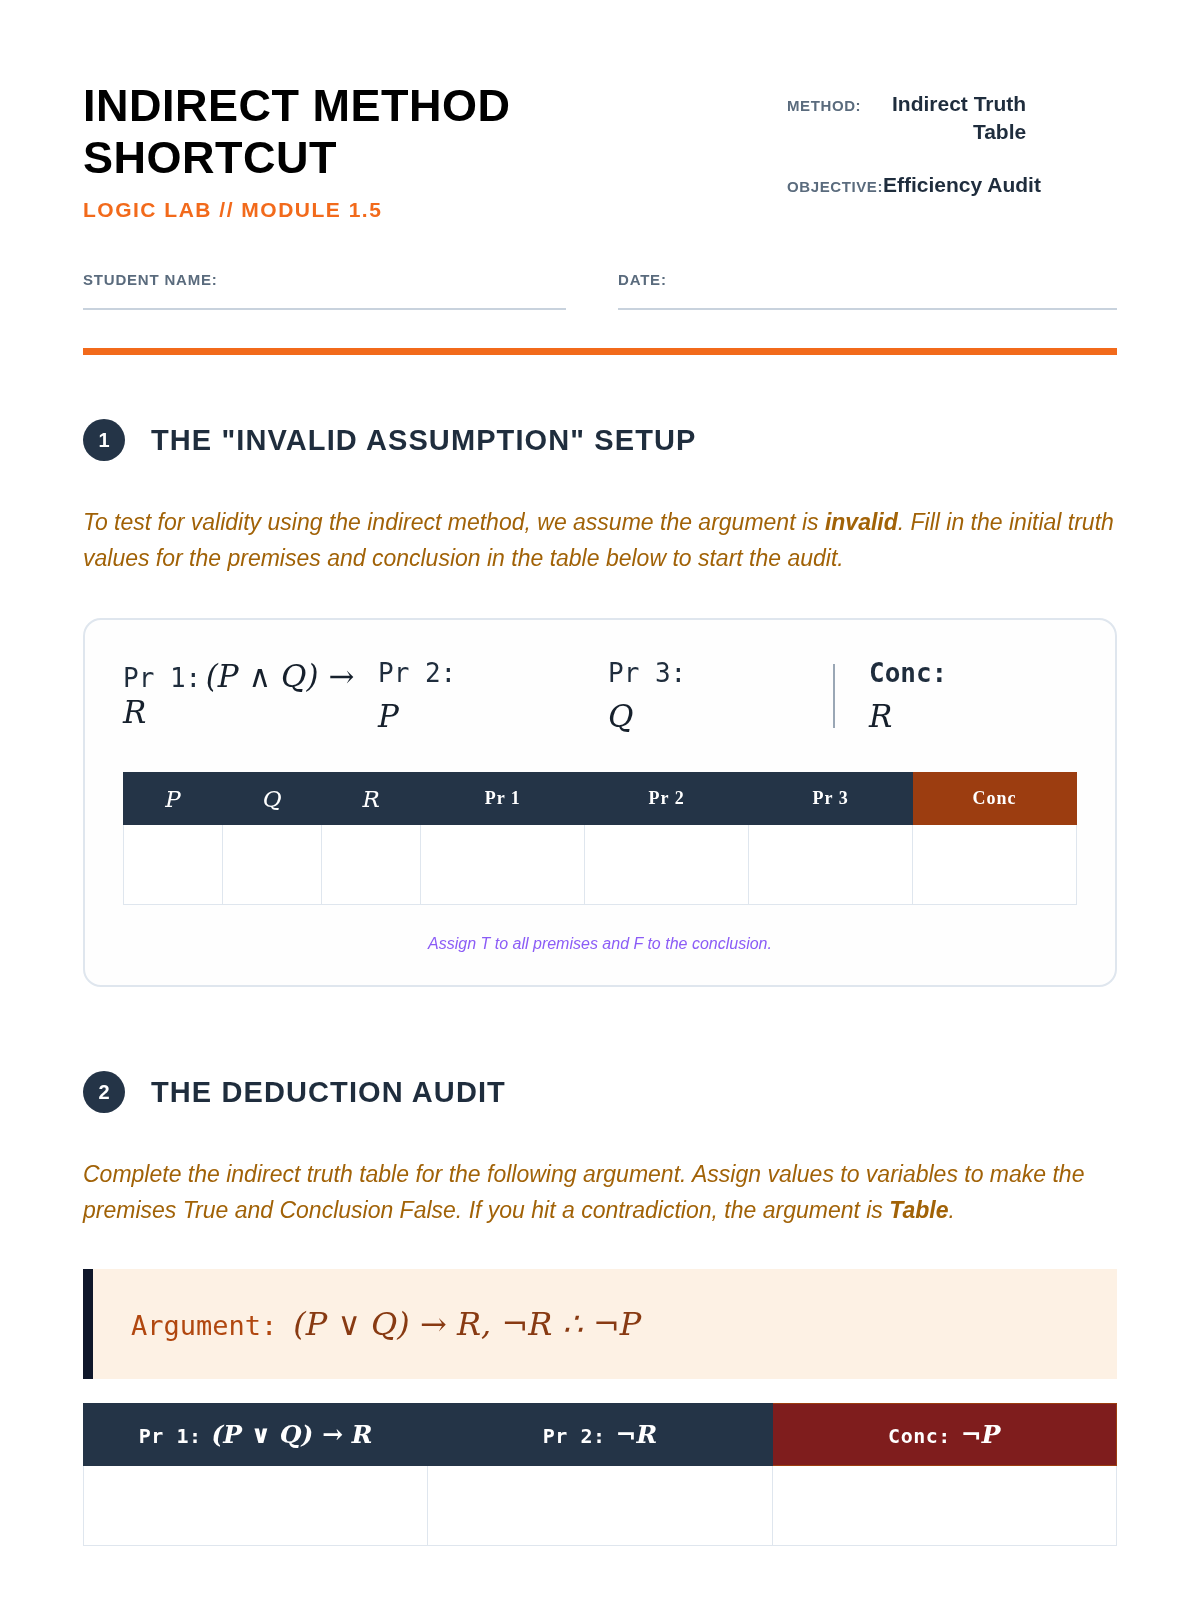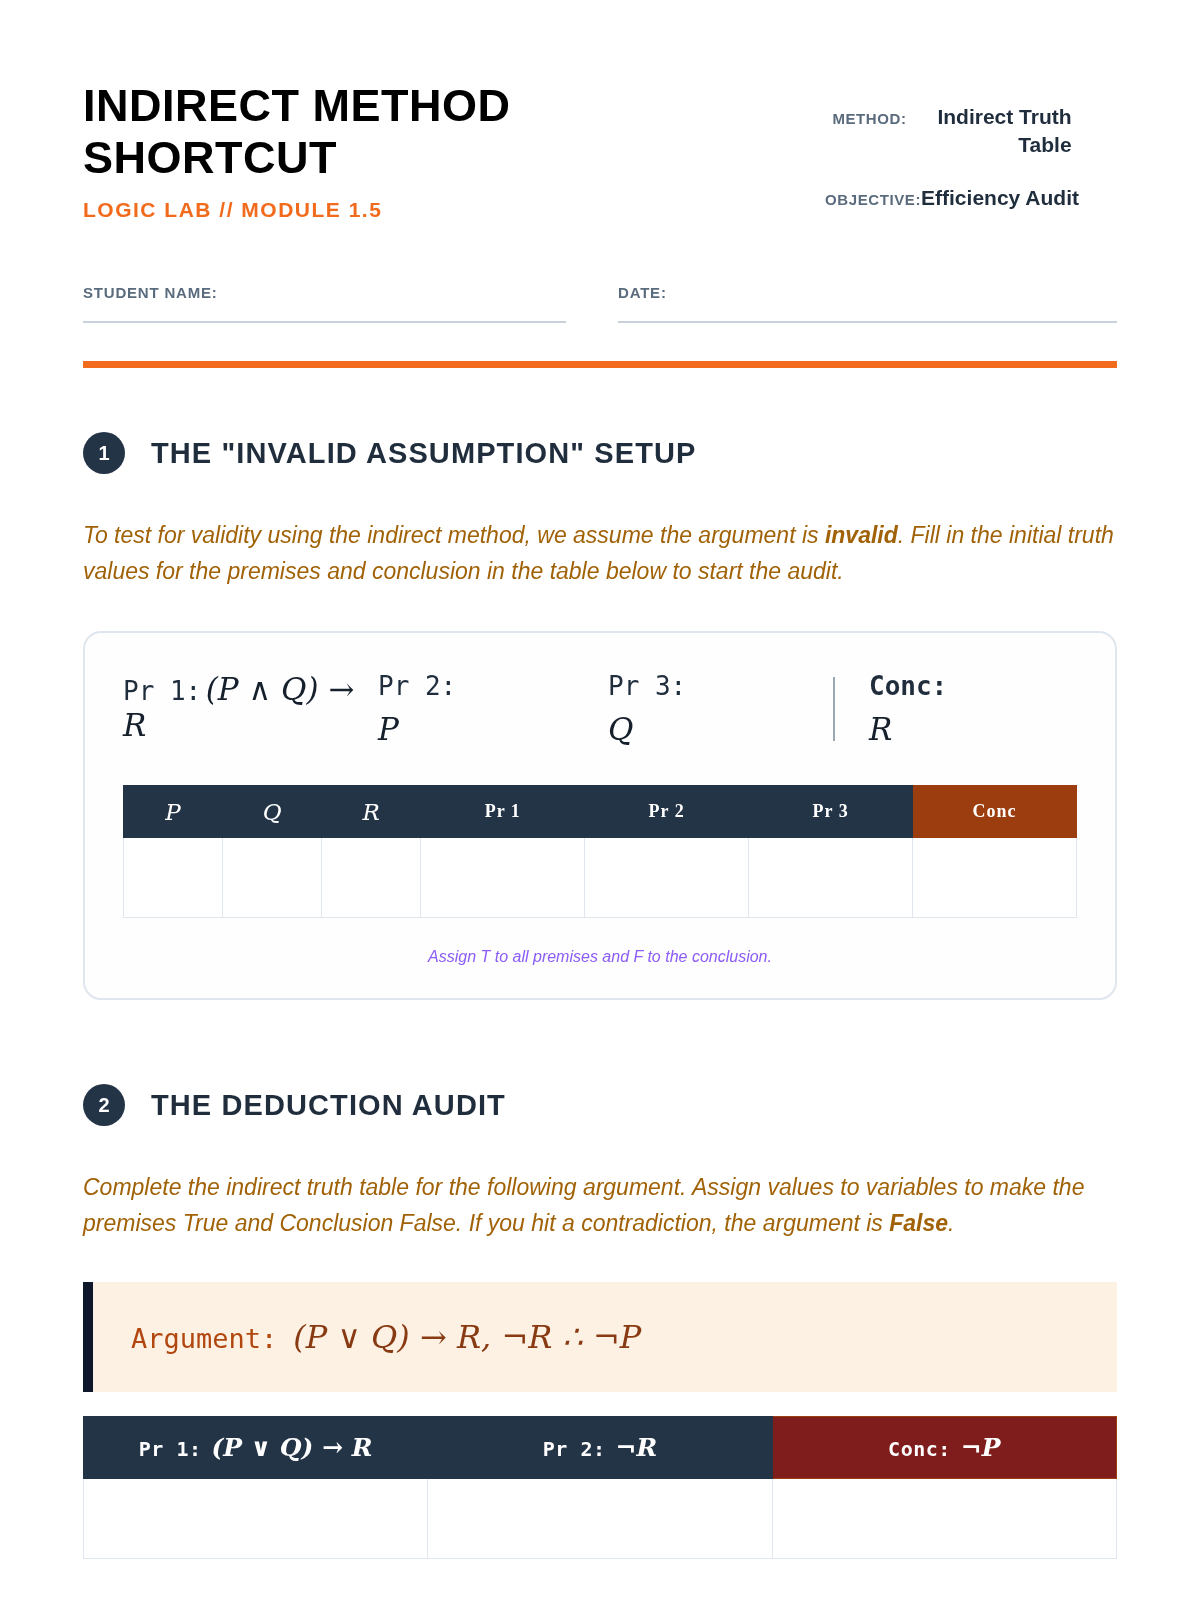--- a/index.html
+++ b/index.html
@@ -16,21 +16,21 @@
   .hdr-left { max-width:600px; }
   .doc-title {
     font-size:45px; font-weight:800; letter-spacing:.5px;
     color:#000000; line-height:1.15; max-width:560px;
   }
   .doc-subtitle {
     margin-top:14px; font-size:21px; font-weight:700;
     letter-spacing:1.5px; color:#F26A1B;
   }
   .meta { width:330px; margin-top:10px; }
-  .meta-row { display:flex; justify-content:center; margin-bottom:24px;margin-top:13px; }
+  .meta-row { display:flex; justify-content:flex-start; margin-bottom:24px; }
   .meta-label {
     font-size:15px; font-weight:700; color:#5a6b7d;
     letter-spacing:.6px; padding-top:7px; white-space:nowrap;
   }
   .meta-value {
     font-size:21px; font-weight:700; color:#1f2d3d;
     text-align:right; max-width:165px; line-height:1.35;
   }
 
   
@@ -228,21 +228,21 @@
     </table>
 
     <div class="caption">Assign T to all premises and F to the conclusion.</div>
   </div>
 
   <div class="sec-head second">
     <div class="badge">2</div>
     <div class="sec-title">THE DEDUCTION AUDIT</div>
   </div>
 
-  <p class="para"><span>Complete the indirect truth table for the following argument. Assign values to variables to make the premises True and Conclusion False. If you hit a contradiction, the argument is </span><b>False</b><span>.</span></p>
+  <p class="para"><span>Complete the indirect truth table for the following argument. Assign values to variables to make the premises True and Conclusion False. If you hit a contradiction, the argument is </span><b>Table</b><span>.</span></p>
 
   <div class="argument">
     <span class="arg-label">Argument:</span>
     <span class="arg-formula">(P ∨ Q) → R, ¬R ∴ ¬P</span>
   </div>
 
   <table class="tt2">
     <thead>
       <tr>
         <th>

